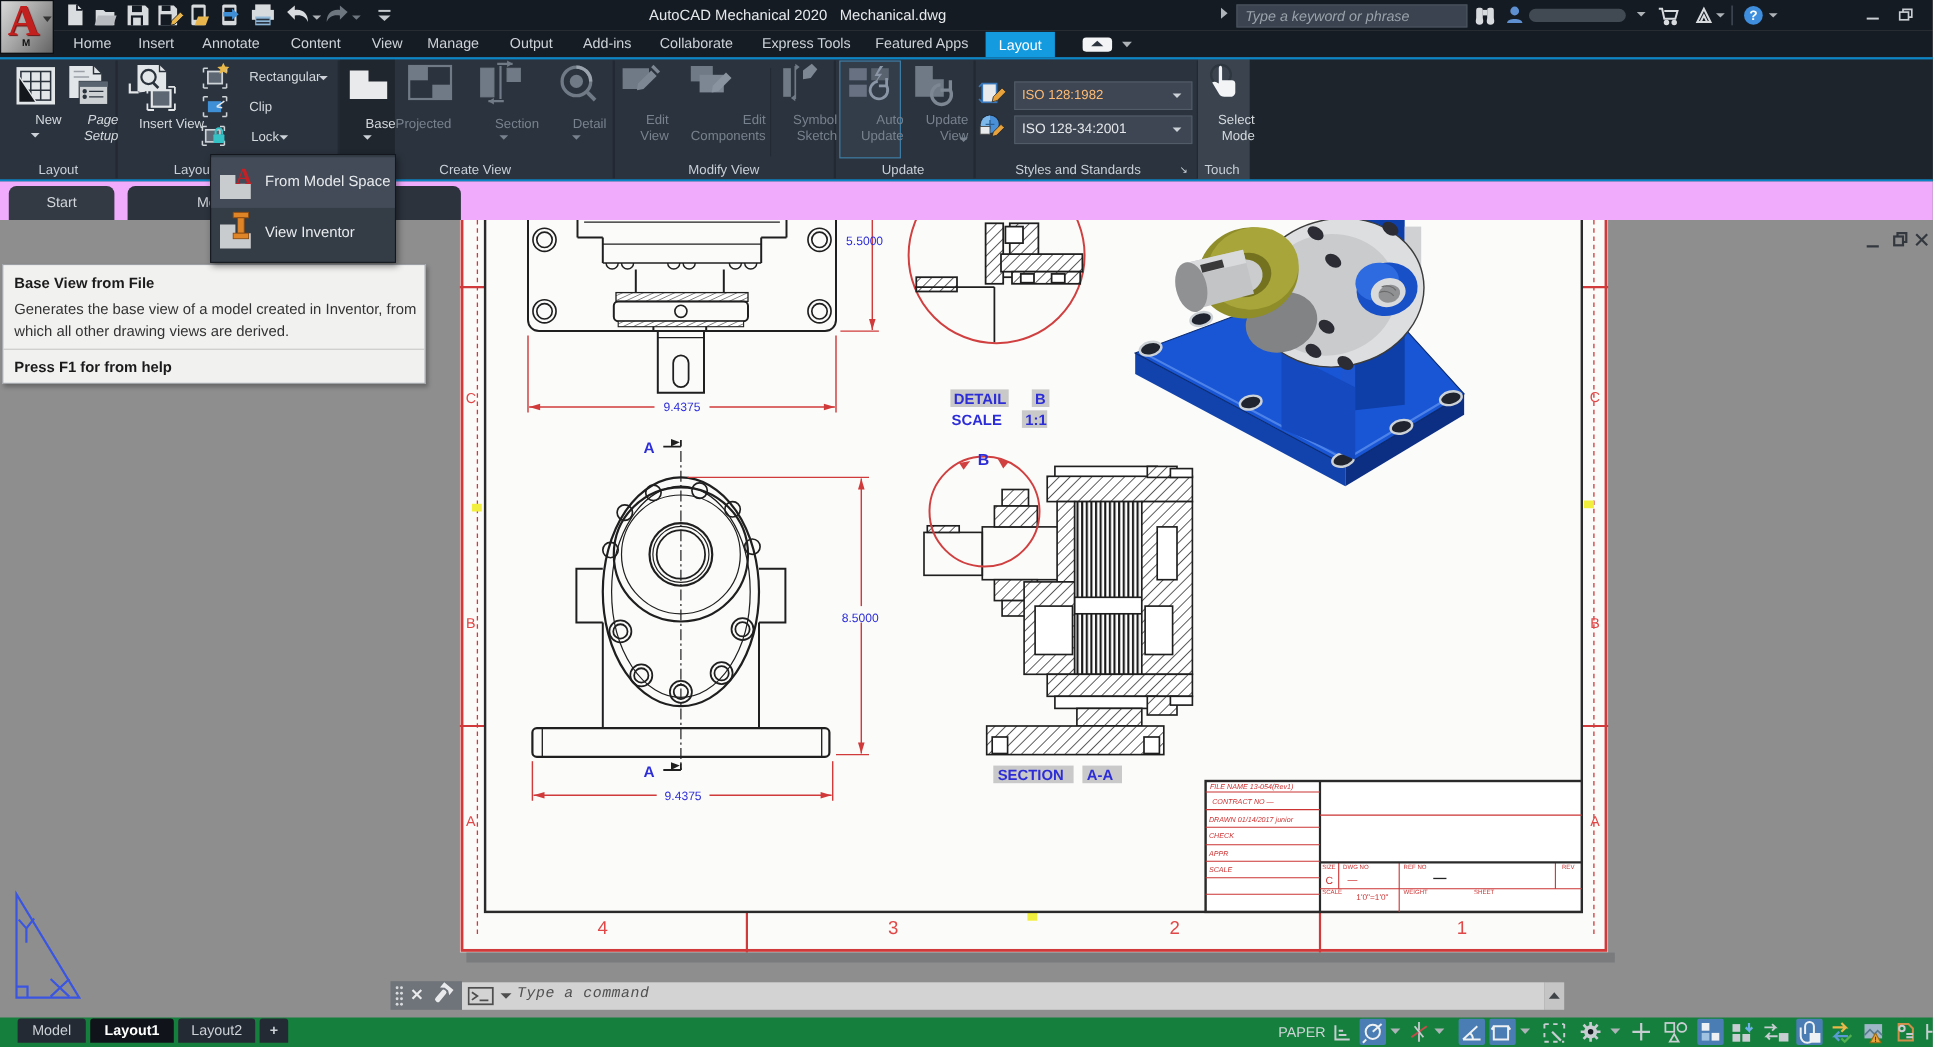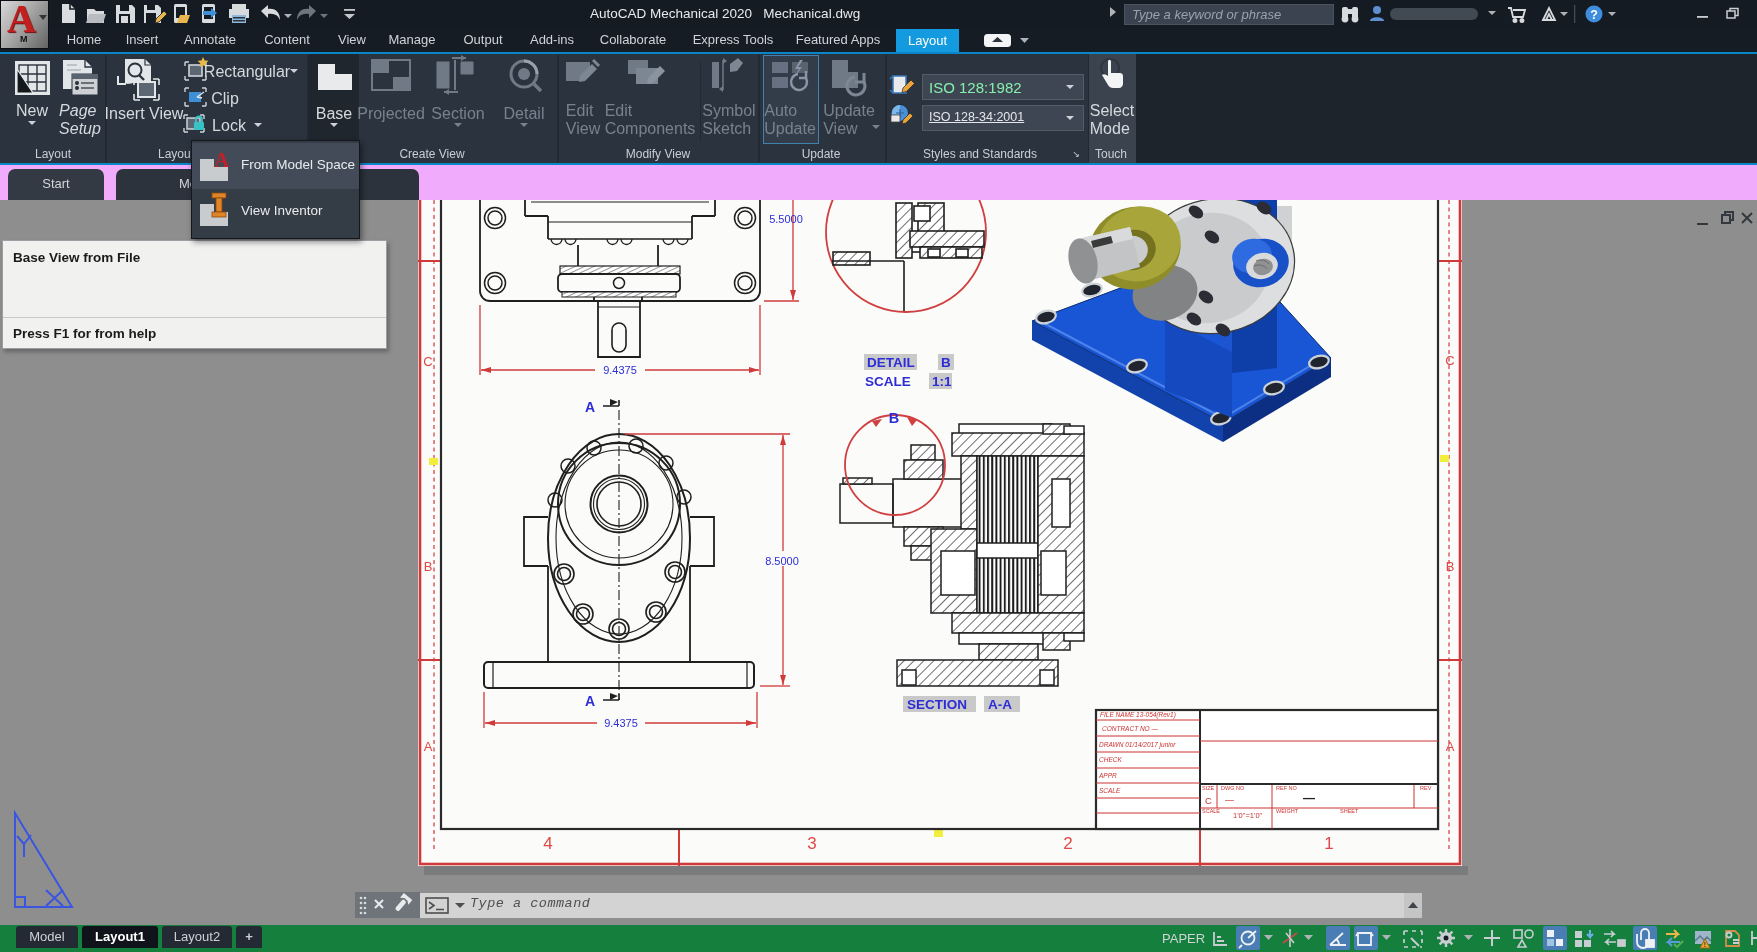--- a/index.html
+++ b/index.html
@@ -10,21 +10,21 @@
   #titlebar{left:0;top:0;width:1757px;height:28px;background:#151b23;}
   #tabrow{left:0;top:28px;width:1757px;height:24px;background:#161c24;}
   .rtab{position:absolute;top:0;height:24px;line-height:24px;color:#ced3d9;font-size:13px;transform:translateX(-50%);white-space:nowrap;}
   #laytab{position:absolute;left:896px;top:1px;width:63px;height:23px;background:#149bdf;color:#fff;
           font-size:13px;text-align:center;line-height:23px;}
   
   #ribbon{left:0;top:52px;width:1757px;height:113px;background:#2b333e;}
   #ribbon .blue{position:absolute;left:0;width:1757px;height:2px;background:#0a85c6;}
   .sep{position:absolute;top:3px;width:2px;height:107px;background:#222933;}
   .plabel{position:absolute;top:94px;height:16px;line-height:16px;font-size:12px;color:#c9cfd6;transform:translateX(-50%);white-space:nowrap;}
-  .btxt{position:absolute;font-size:16px;color:#d5dade;text-align:left;transform:translateX(-50%);white-space:nowrap;}
+  .btxt{position:absolute;font-size:12px;color:#d5dade;text-align:right;transform:translateX(-50%);white-space:nowrap;margin-left:12px;}
   .gtxt{color:#78828e;}
   .caret{position:absolute;width:0;height:0;border-left:4px solid transparent;border-right:4px solid transparent;border-top:4px solid #cdd2d8;}
   .gcaret{border-top-color:#78828e;}
   
   #filetabs{left:0;top:165px;width:1757px;height:35px;background:#f0abfc;}
   .ftab{position:absolute;top:4px;height:31px;line-height:30px;font-size:13px;color:#d2d6db;text-align:center;border-radius:7px 7px 0 0;}
   
   #canvas{left:0;top:200px;width:1757px;height:725px;background:#8e8e8e;}
   
   #statusbar{left:0;top:925px;width:1757px;height:27px;background:#15803d;}
@@ -349,39 +349,39 @@
   <div class="caret" style="left:28px;top:69px;"></div>
   <span class="btxt" style="left:80px;top:50px;font-style:italic;">Page<br>Setup</span>
   <span class="btxt" style="left:144px;top:53px;">Insert View</span>
   <span class="btxt" style="left:247px;top:11px;">Rectangular</span>
   <div class="caret" style="left:290px;top:17px;"></div>
   <span class="btxt" style="left:225px;top:38px;">Clip</span>
   <span class="btxt" style="left:229px;top:65px;">Lock</span>
   <div class="caret" style="left:254px;top:71px;"></div>
   <span class="btxt" style="left:334px;top:53px;">Base</span>
   <div class="caret" style="left:330px;top:71px;"></div>
-  <span class="btxt gtxt" style="left:391px;top:53px;">Projected</span>
+  <span class="btxt gtxt" style="left:373px;top:53px;">Projected</span>
   <span class="btxt gtxt" style="left:458px;top:53px;">Section</span>
   <div class="caret gcaret" style="left:454px;top:71px;"></div>
   <span class="btxt gtxt" style="left:524px;top:53px;">Detail</span>
   <div class="caret gcaret" style="left:520px;top:71px;"></div>
   <span class="btxt gtxt" style="left:583px;top:50px;">Edit<br>View</span>
   <span class="btxt gtxt" style="left:650px;top:50px;">Edit<br>Components</span>
   <span class="btxt gtxt" style="left:729px;top:50px;">Symbol<br>Sketch</span>
   <span class="btxt gtxt" style="left:790px;top:50px;">Auto<br>Update</span>
   <span class="btxt gtxt" style="left:849px;top:50px;">Update<br>View</span>
   <div class="caret gcaret" style="left:872px;top:73px;"></div>
   <span class="btxt" style="left:1112px;top:50px;">Select<br>Mode</span>
 
   <div class="abs" style="left:922px;top:22px;width:160px;height:24px;background:#3e4653;border:1px solid #525c69;">
-    <span style="position:absolute;left:6px;top:4px;font-size:15px;color:#86efac;">ISO 128:1982</span>
+    <span style="position:absolute;left:6px;top:4px;font-size:12px;color:#fdba74;">ISO 128:1982</span>
     <div class="caret" style="left:143px;top:10px;"></div>
   </div>
   <div class="abs" style="left:922px;top:53px;width:160px;height:24px;background:#3e4653;border:1px solid #525c69;">
-    <span style="position:absolute;left:6px;top:4px;font-size:12.5px;color:#e4e7ea;text-decoration:underline;">ISO 128-34:2001</span>
+    <span style="position:absolute;left:6px;top:4px;font-size:12.5px;color:#e4e7ea;">ISO 128-34:2001</span>
     <div class="caret" style="left:143px;top:10px;"></div>
   </div>
 
   <span class="plabel" style="left:53px">Layout</span>
   <span class="plabel" style="left:176px">Layout</span>
   <span class="plabel" style="left:432px">Create View</span>
   <span class="plabel" style="left:658px">Modify View</span>
   <span class="plabel" style="left:821px">Update</span>
   <span class="plabel" style="left:980px">Styles and Standards</span>
   <span class="plabel" style="left:1076px;font-size:9px;">↘</span>
@@ -790,20 +790,21 @@
       <path d="M30,6 l5,5 5,-5 z" fill="#4e4e4e"></path>
     </svg>
     <span class="ph">Type a command</span>
   </div>
   <div class="abs" id="dockup">
       <div style="position:absolute;left:4px;top:9px;width:0;height:0;border-left:5px solid transparent;border-right:5px solid transparent;border-bottom:6px solid #3f4449;"></div>
     </div>
 
   <div class="abs" id="tooltip">
     <div class="t1">Base View from File</div>
+    <div class="t2">Generates the base view of a model created in Inventor, from<br>which all other drawing views are derived.</div>
     <div class="hr"></div>
     <div class="t3">Press F1 for from help</div>
   </div>
 </div>
 <div class="abs" id="statusbar">
   <div class="stab" style="left:16px;width:62px;">Model</div>
   <div class="stab" style="left:82px;width:76px;background:#10141a;color:#fff;font-weight:bold;">Layout1</div>
   <div class="stab" style="left:162px;width:70px;">Layout2</div>
   <div class="stab" style="left:236px;width:26px;font-weight:bold;">+</div>
   <span style="position:absolute;left:1162px;top:6px;font-size:13px;color:#d0d4d8;">PAPER</span>

